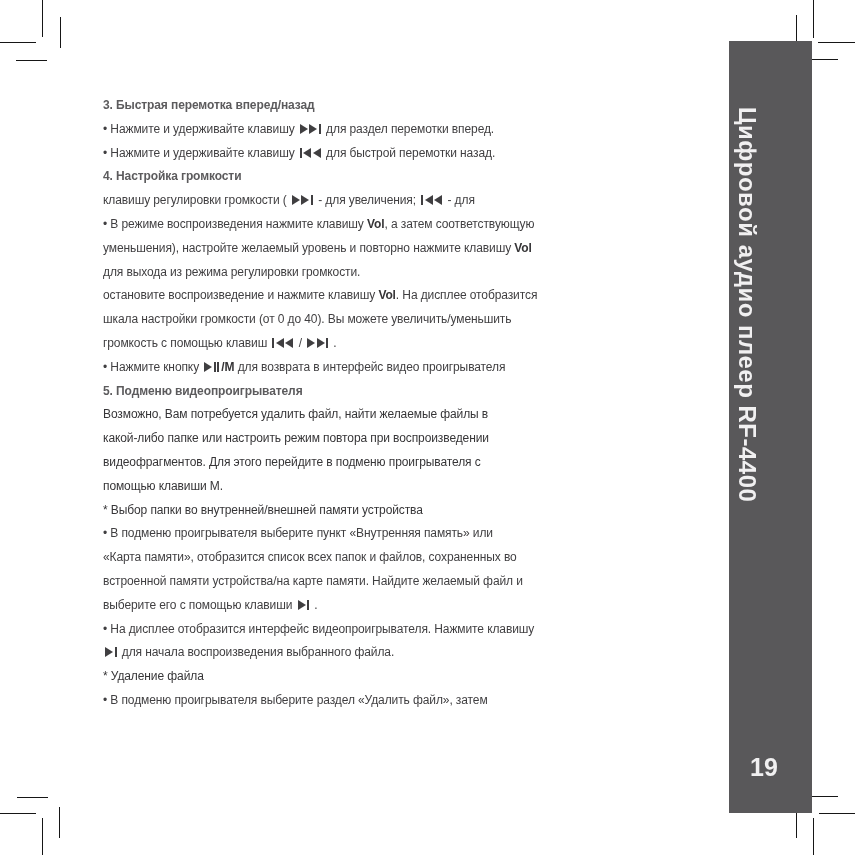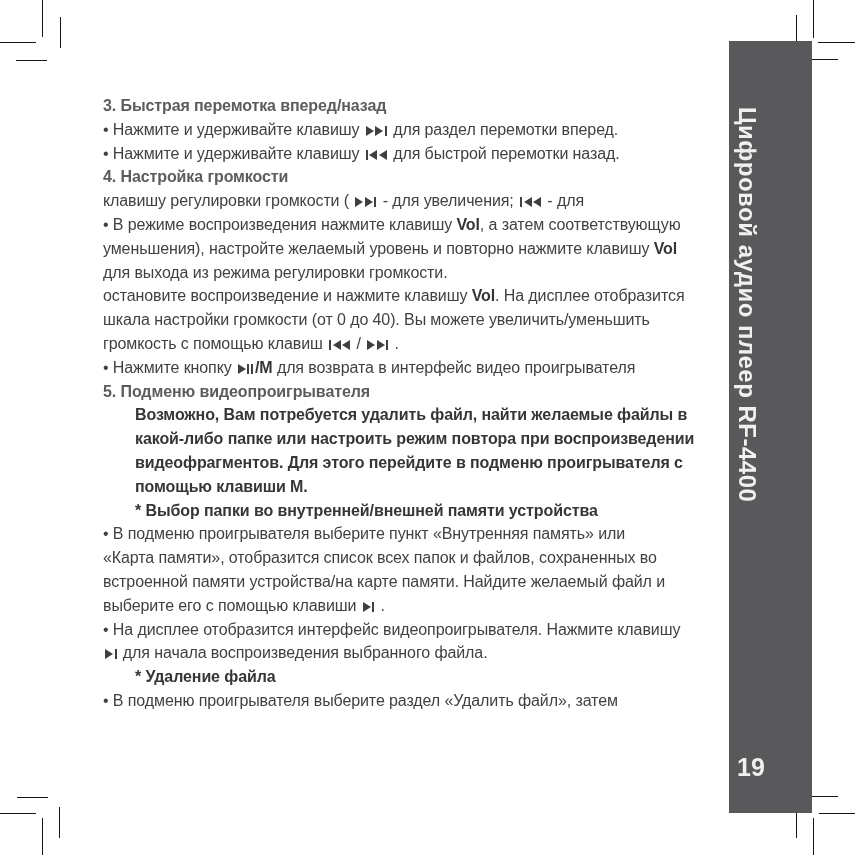--- a/index.html
+++ b/index.html
@@ -22,28 +22,28 @@
   }
 
   
   .text-block{
     position:absolute;
     left:103px;top:94px;
     width:630px;
   }
   .line{
     white-space:pre;
-    font-size:16px;
+    font-size:12px;
     line-height:23.8px;
     height:23.8px;
     color:var(--body-text);
     letter-spacing:-0.1px;
   }
   .line.heading{font-weight:bold;color:var(--heading-text);}
-  .line.bold{font-weight:bold;color:var(--bold-text);margin-left:32px;}
+  .line.bold{font-weight:normal;color:var(--bold-text);}
   .line .b{font-weight:bold;color:var(--bold-text);}
 
   
   .ic{
     display:inline-flex;
     align-items:center;
     gap:1.5px;
     margin:0 2px;
     vertical-align:-1px;
   }
@@ -65,21 +65,21 @@
     left:4px;top:66px;
     writing-mode:vertical-rl;
     font-size:24px;
     font-weight:bold;
     color:var(--sidebar-text);
     letter-spacing:0.5px;
     white-space:nowrap;
   }
   .page-number{
     position:absolute;
-    left:8px;top:712px;
+    left:21px;top:712px;
     font-size:25px;
     font-weight:bold;
     color:var(--sidebar-text);
     text-align:right;
   }
 
   
   .mark{position:absolute;background:var(--crop-mark);}
   .mv{width:1px;}
   .mh{height:1px;}

